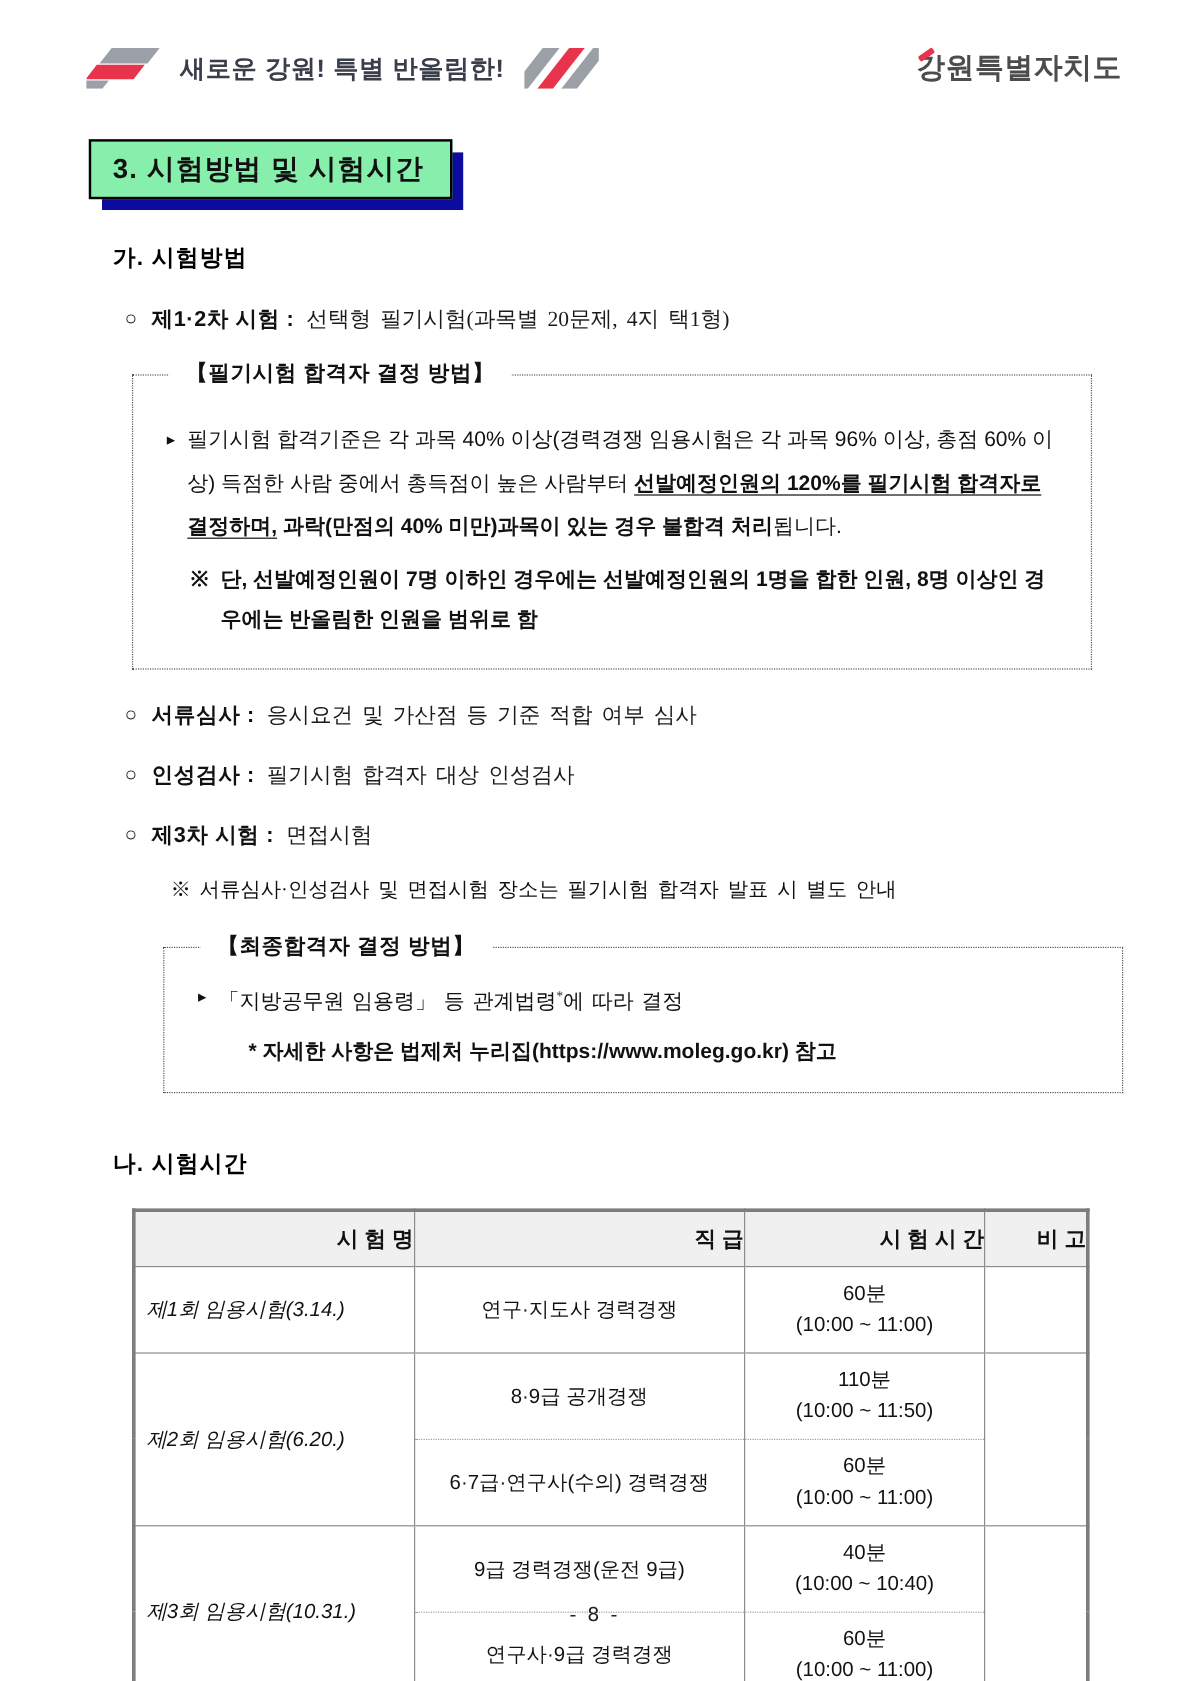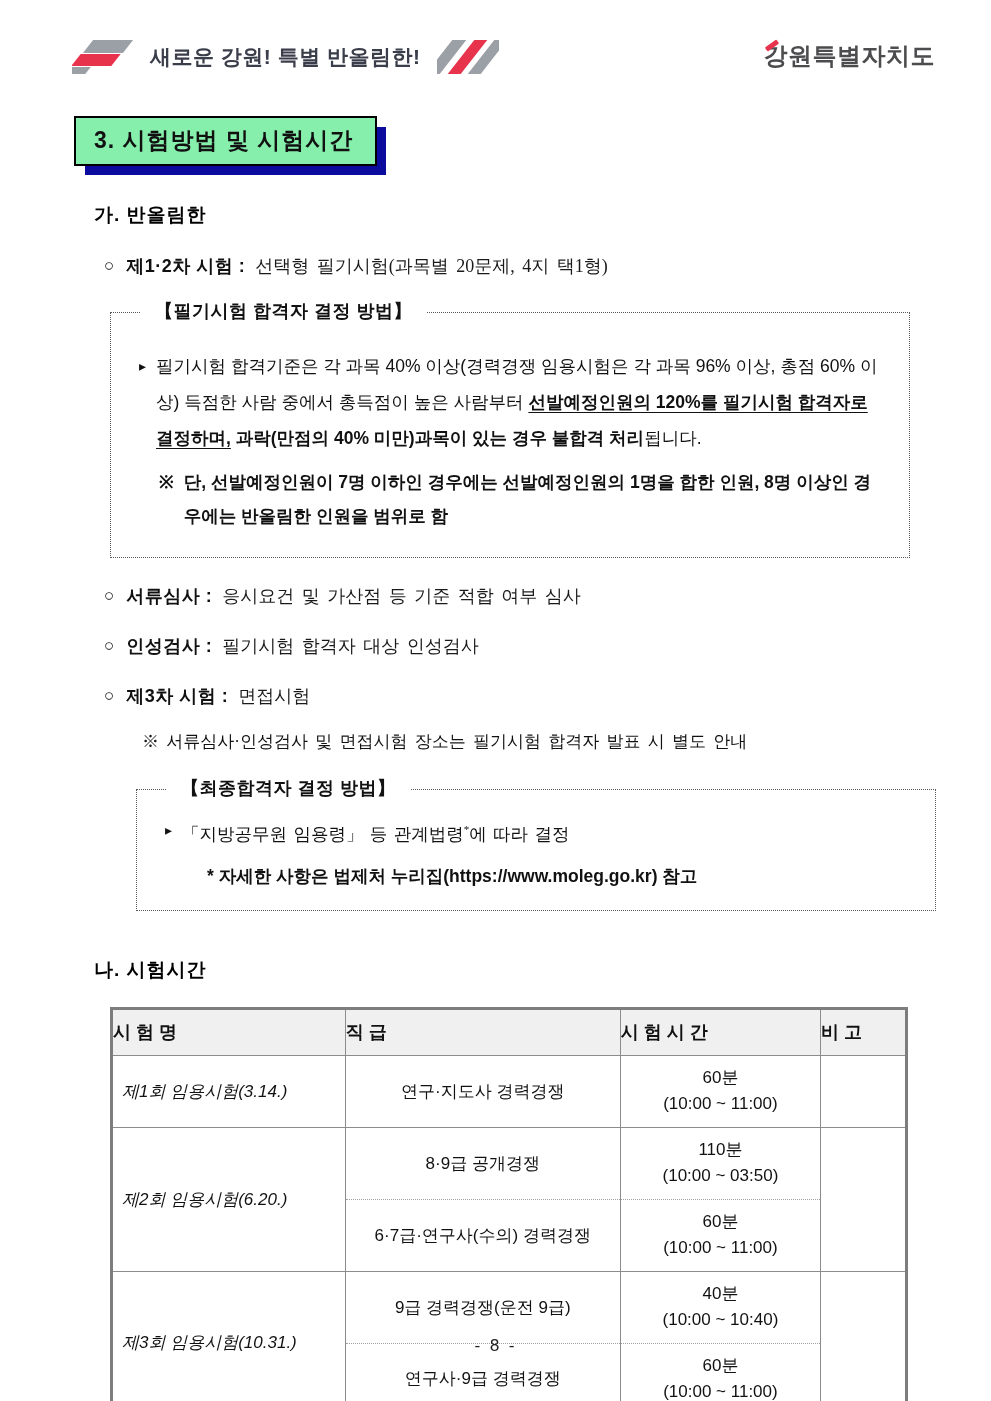--- a/index.html
+++ b/index.html
@@ -75,21 +75,21 @@
   .sec-b { margin-top: 46px; padding-left: 22px; }
   table.exam {
     border-collapse: collapse; margin: 24px 0 0 16px;
     width: 798px; table-layout: fixed;
     border: 3px solid #7d7d7d;
   }
   table.exam col.c1 { width: 29.4%; } table.exam col.c2 { width: 34.6%; }
   table.exam col.c3 { width: 25.2%; } table.exam col.c4 { width: 10.8%; }
   table.exam th, table.exam td { border-left: 1px solid #8c8c8c; font-size: 17px; color: #111; }
   table.exam th:first-child, table.exam td.first { border-left: none; }
-  table.exam thead th { background: #f0f0f0; height: 47px; font-weight: 800; font-size: 18px; text-align: left; }
+  table.exam thead th { background: #f0f0f0; height: 47px; font-weight: 800; font-size: 18px; text-align: right; }
   table.exam tbody td { height: 72px; text-align: center; vertical-align: middle; }
   table.exam tbody td.name { text-align: left; padding-left: 9px; font-style: italic; }
   tr.sep-solid > th, tr.sep-solid > td { border-top: 1px solid #8c8c8c; }
   tr.sep-dot   > td { border-top: 1px dotted #a0a0a0; }
   td.time div { line-height: 1.55; }
 
   
   .footer { position: absolute; left: 0; right: 0; bottom: 46px; text-align: center;
             font-family: "DejaVu Sans", sans-serif; font-size: 16px; color: #222; letter-spacing: 2px; }
 </style>
@@ -119,21 +119,21 @@
     </div>
   </div>
 
   
   <div class="title-box">
     <span>3. 시험방법 및 시험시간</span>
   </div>
 
   
   <div class="sec-a">
-    <h2 class="sec-h">가. 반올림한</h2>
+    <h2 class="sec-h">가. 시험방법</h2>
 
     <div class="bullet">
       <span class="circ">○</span>
       <b>제1·2차 시험 :</b>
       <span class="txt">선택형 필기시험(과목별 20문제, 4지 택1형)</span>
     </div>
 
     <div class="dbox box1">
       <div class="dbox-title">【필기시험 합격자 결정 방법】</div>
       <div class="bp">
@@ -204,21 +204,21 @@
             <div>60분</div>
             <div>(10:00 ~ 11:00)</div>
           </td>
           <td></td>
         </tr>
         <tr class="sep-solid">
           <td class="name first" rowspan="2">제2회 임용시험(6.20.)</td>
           <td>8·9급 공개경쟁</td>
           <td class="time">
             <div>110분</div>
-            <div>(10:00 ~ 03:50)</div>
+            <div>(10:00 ~ 11:50)</div>
           </td>
           <td rowspan="2"></td>
         </tr>
         <tr class="sep-dot">
           <td>6·7급·연구사(수의) 경력경쟁</td>
           <td class="time">
             <div>60분</div>
             <div>(10:00 ~ 11:00)</div>
           </td>
         </tr>

